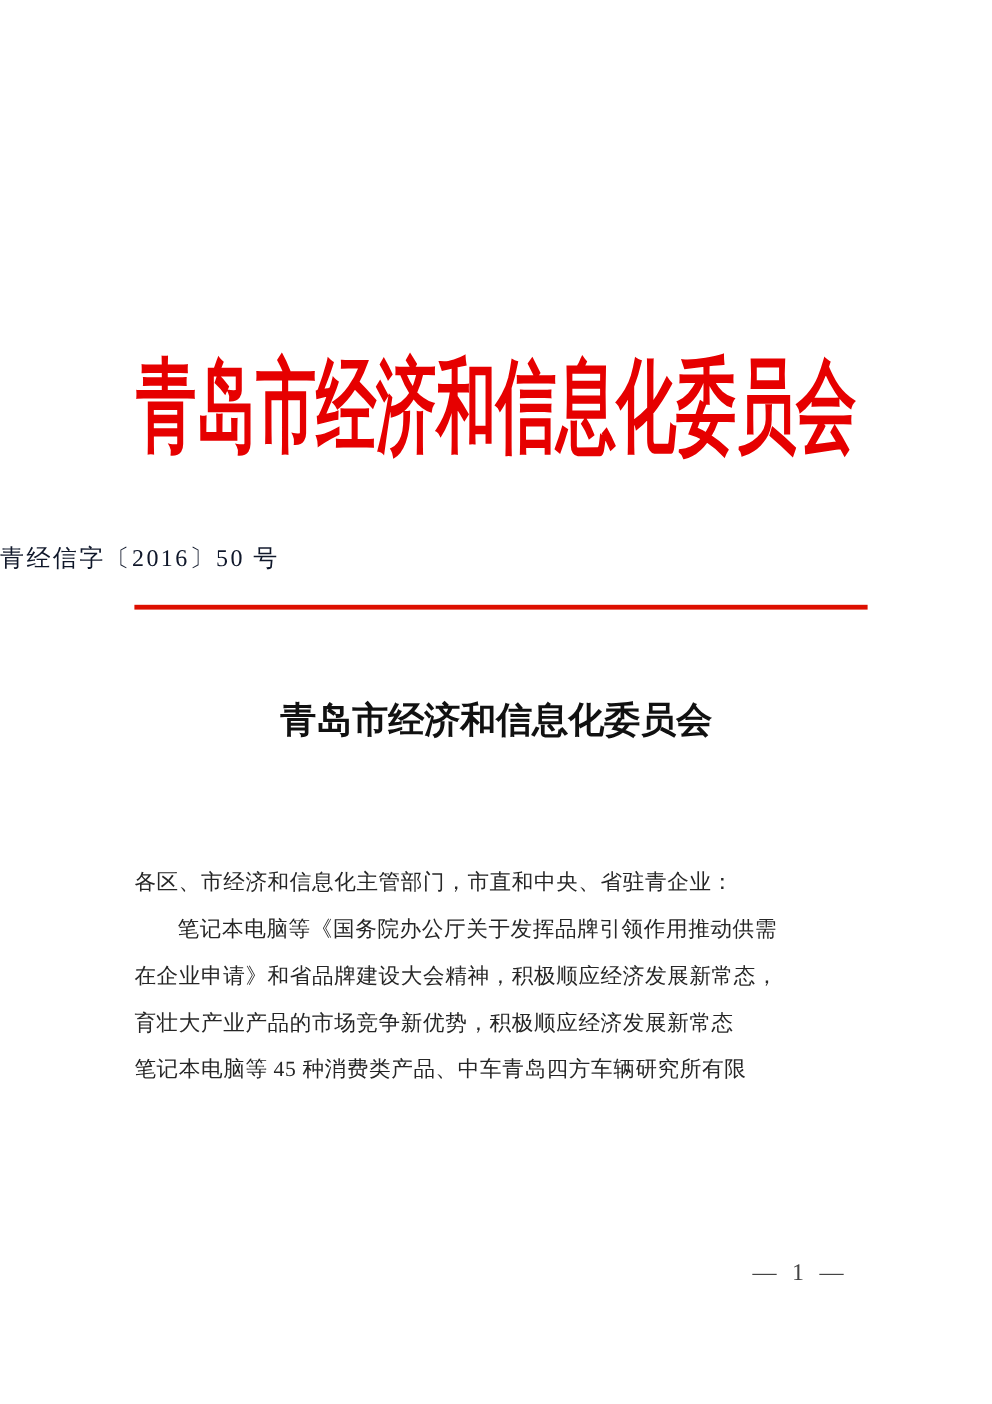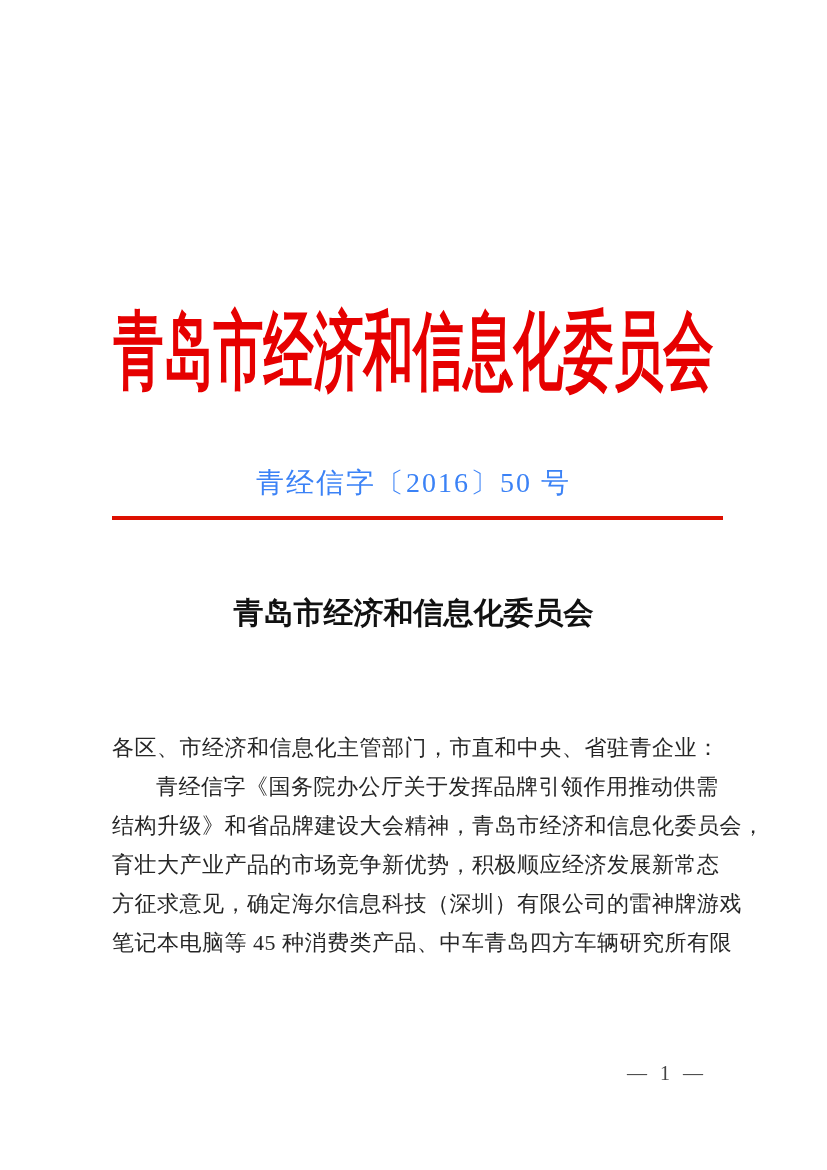--- a/index.html
+++ b/index.html
@@ -5,21 +5,21 @@
   html, body {
     margin: 0;
     padding: 0;
     background: #ffffff;
     font-family: "Liberation Serif", "DejaVu Serif", serif;
   }
   .page {
     position: relative;
     width: 827px;
     height: 1124px;
-    margin: 16px auto;
+    margin: 4px auto;
     background: #ffffff;
     overflow: hidden;
   }
   
   .agency-title {
     position: absolute;
     top: 280px;
     left: 0;
     width: 100%;
     height: 110px;
@@ -32,23 +32,22 @@
     transform: scaleY(1.7);
     transform-origin: center center;
     white-space: nowrap;
   }
   
   .doc-number {
     position: absolute;
     top: 448px;
     left: 0;
     width: 100%;
-    text-align: center;
-    font-size: 28px;
-    color: #3b82f6;
+    font-size: 20px;
+    color: #0f172a;
     letter-spacing: 2px;
     white-space: nowrap;
   }
   
   .red-rule {
     position: absolute;
     top: 500px;
     left: 112px;
     width: 611px;
     height: 4px;
@@ -67,21 +66,21 @@
     line-height: 54px;
     color: #111111;
     white-space: nowrap;
   }
   
   .body-block {
     position: absolute;
     top: 712px;
     left: 112px;
     width: 618px;
-    font-size: 22px;
+    font-size: 18px;
     line-height: 39px;
     color: #262626;
     letter-spacing: 0.5px;
   }
   .body-line {
     white-space: nowrap;
   }
   .para-lines .body-line:first-child {
     text-indent: 2em;
   }
@@ -107,23 +106,22 @@
 
   <div class="red-rule"></div>
 
   <div class="notice-title">
     <div>青岛市经济和信息化委员会</div>
   </div>
 
   <div class="body-block">
     <div class="body-line">各区、市经济和信息化主管部门，市直和中央、省驻青企业：</div>
     <div class="para-lines">
-        <div class="body-line">青经信字《国务院办公厅关于发挥品牌引领作用推动供需</div>
-        <div class="body-line">结构升级》和省品牌建设大会精神，青岛市经济和信息化委员会，</div>
+        <div class="body-line">笔记本电脑等《国务院办公厅关于发挥品牌引领作用推动供需</div>
+        <div class="body-line">在企业申请》和省品牌建设大会精神，积极顺应经济发展新常态，</div>
         <div class="body-line">育壮大产业产品的市场竞争新优势，积极顺应经济发展新常态</div>
-        <div class="body-line">方征求意见，确定海尔信息科技（深圳）有限公司的雷神牌游戏</div>
         <div class="body-line">笔记本电脑等 45 种消费类产品、中车青岛四方车辆研究所有限</div>
       </div>
   </div>
 
   <div class="page-number">— 1 —</div>
 
 </div>
 
 </body></html>

